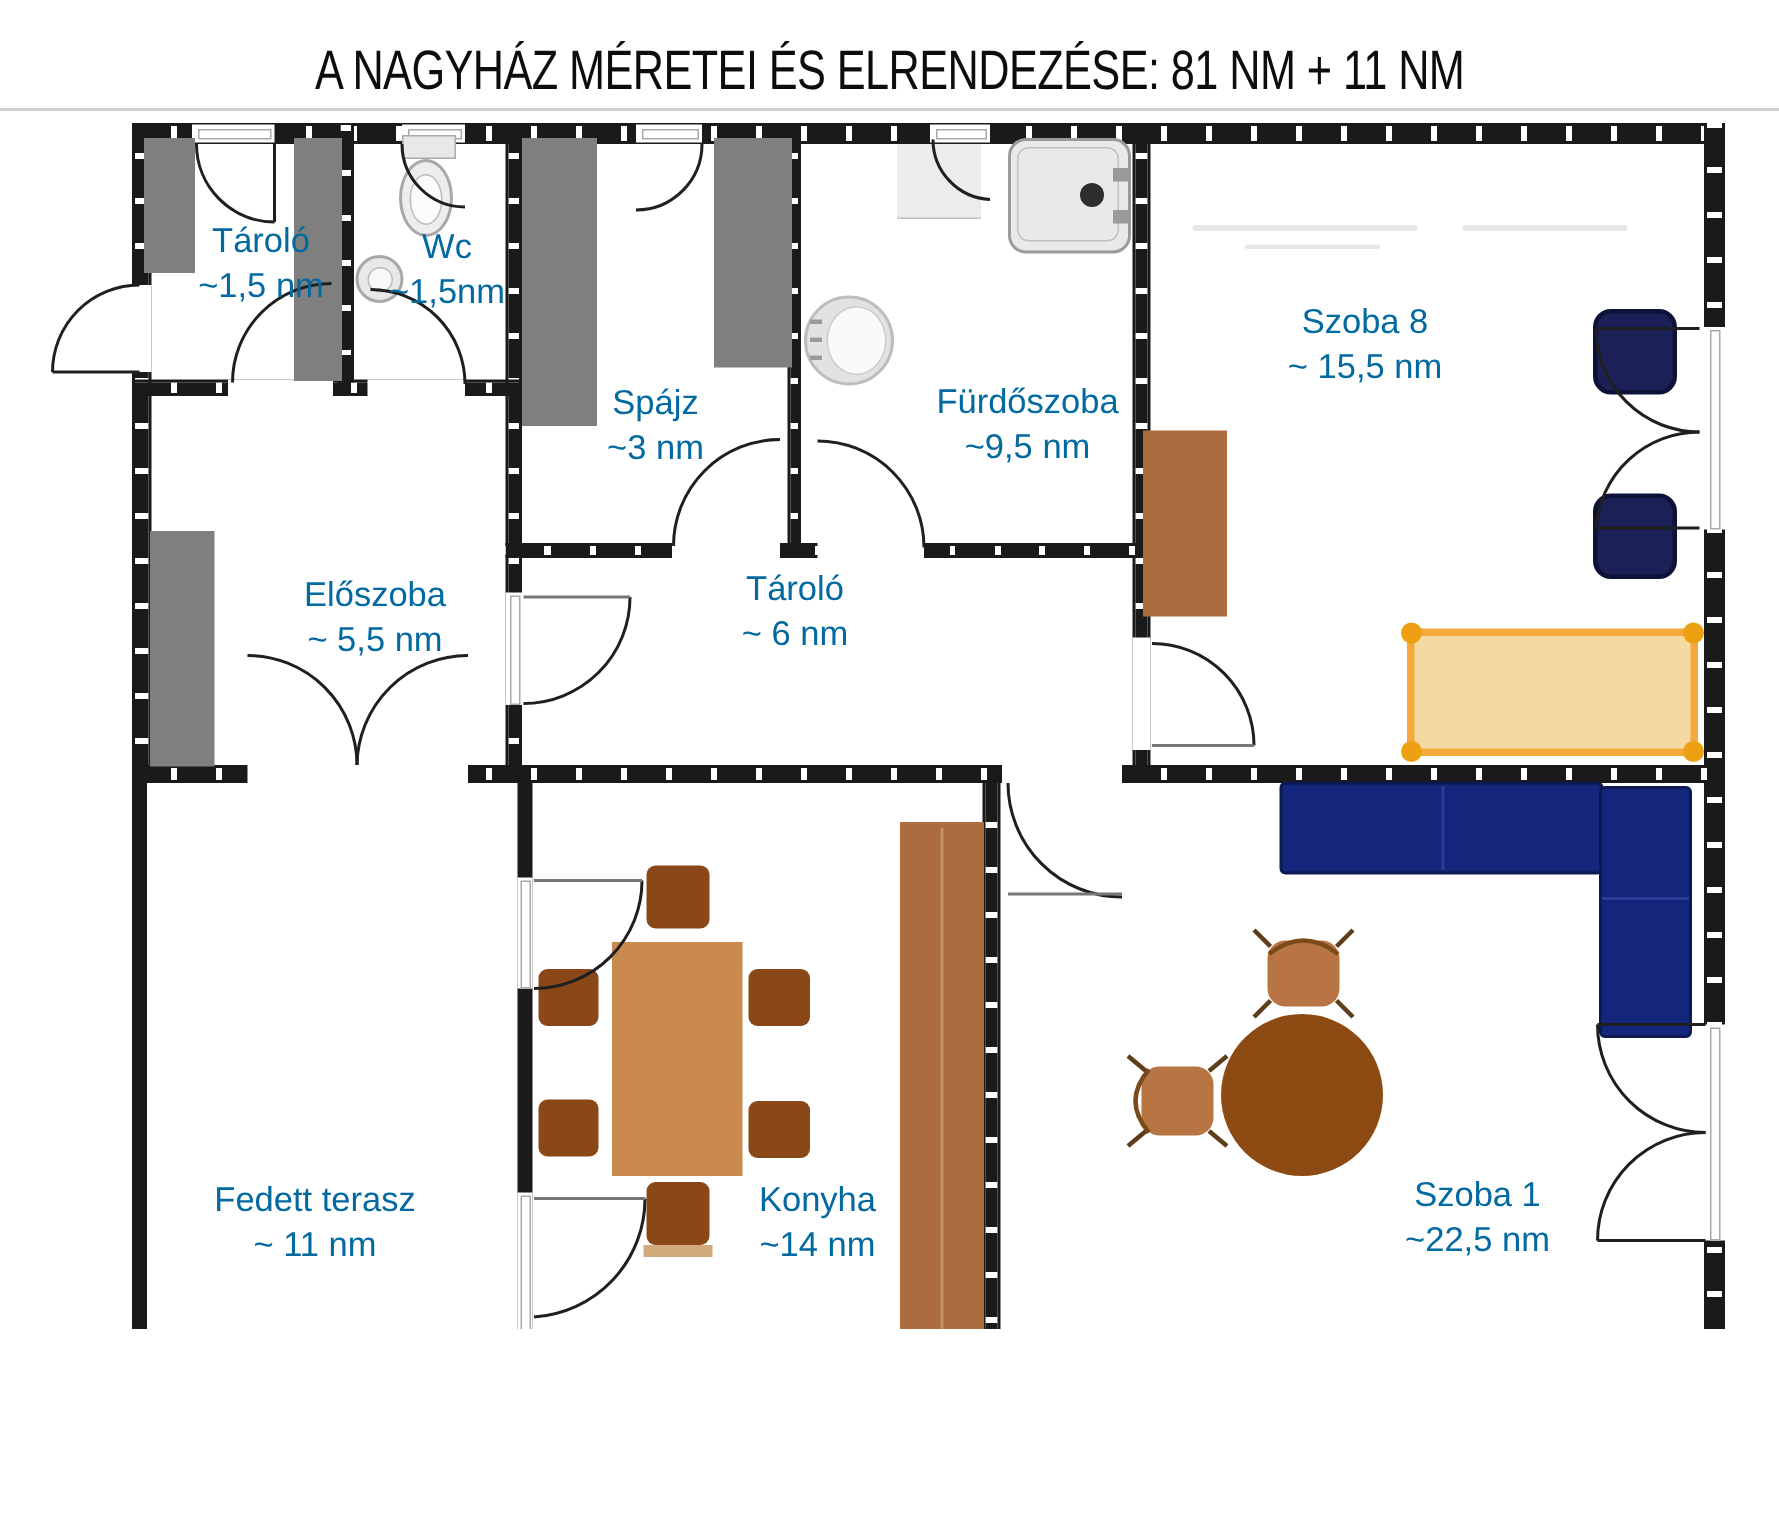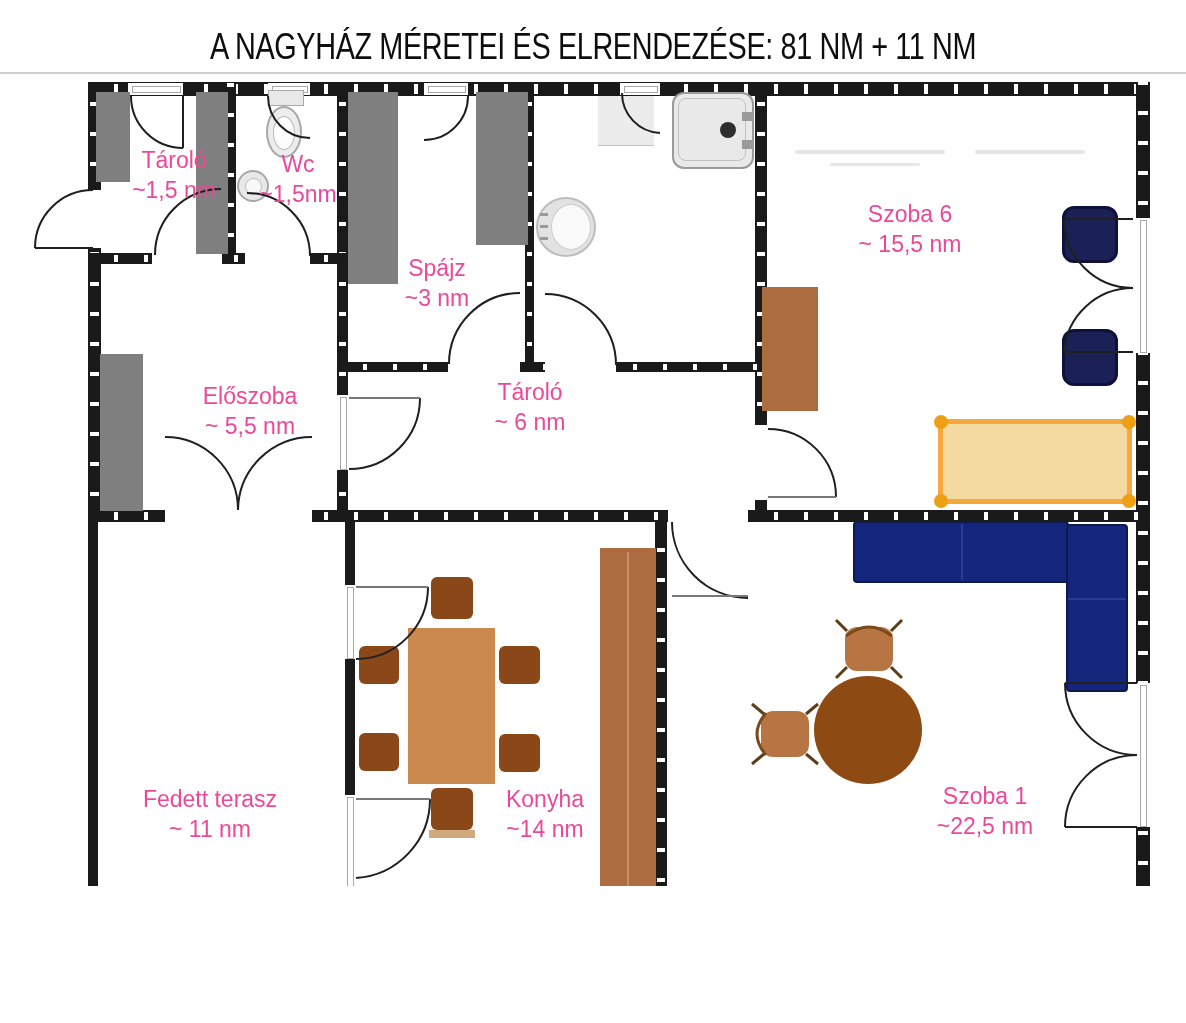--- a/index.html
+++ b/index.html
@@ -15,21 +15,21 @@
       border-left:2px solid var(--wall);border-right:2px solid var(--wall);}
   .ws{position:absolute;background:var(--wall);}
   .open{position:absolute;background:#fff;}
   .frame{position:absolute;background:#fff;border:1px solid #a9a9a9;}
   
   .gray{position:absolute;background:var(--gray);}
   .brown{position:absolute;background:var(--brown);}
   .chairk{position:absolute;background:var(--brown_dark);border-radius:6px;}
   .navy{position:absolute;background:var(--navy);}
   .seam{position:absolute;background:#2b3c96;}
-  .label{position:absolute;text-align:center;font-size:23px;line-height:1.3;color:#ec4899;}
+  .label{position:absolute;text-align:center;font-size:23px;line-height:1.3;color:#0369a1;}
   .label span{display:block;}
   .title{position:absolute;left:0;width:100%;text-align:center;white-space:nowrap;}
   .cond{display:inline-block;transform:scaleX(.78);transform-origin:center;
         font-size:37px;letter-spacing:-.5px;color:#0d0d0d;}
   .fixture{position:absolute;box-sizing:border-box;}
   .wm{position:absolute;background:#e6e6e6;border-radius:2px;}
   svg{position:absolute;left:0;top:0;pointer-events:none;}
 </style>
 </head>
 <body>
@@ -200,22 +200,26 @@
     <span>~1,5 nm</span>
   </div>
   <div class="label" style="left:242px;top:150px;width:112px;">
     <span>Wc</span>
     <span>~1,5nm</span>
   </div>
   <div class="label" style="left:378px;top:254px;width:118px;">
     <span>Spájz</span>
     <span>~3 nm</span>
   </div>
+  <div class="label" style="left:603px;top:253px;width:164px;">
+    <span>Fürdőszoba</span>
+    <span>~9,5 nm</span>
+  </div>
   <div class="label" style="left:828px;top:200px;width:164px;">
-    <span>Szoba 6</span>
+    <span>Szoba 8</span>
     <span>~ 15,5 nm</span>
   </div>
   <div class="label" style="left:180px;top:382px;width:140px;">
     <span>Előszoba</span>
     <span>~ 5,5 nm</span>
   </div>
   <div class="label" style="left:460px;top:378px;width:140px;">
     <span>Tároló</span>
     <span>~ 6 nm</span>
   </div>

